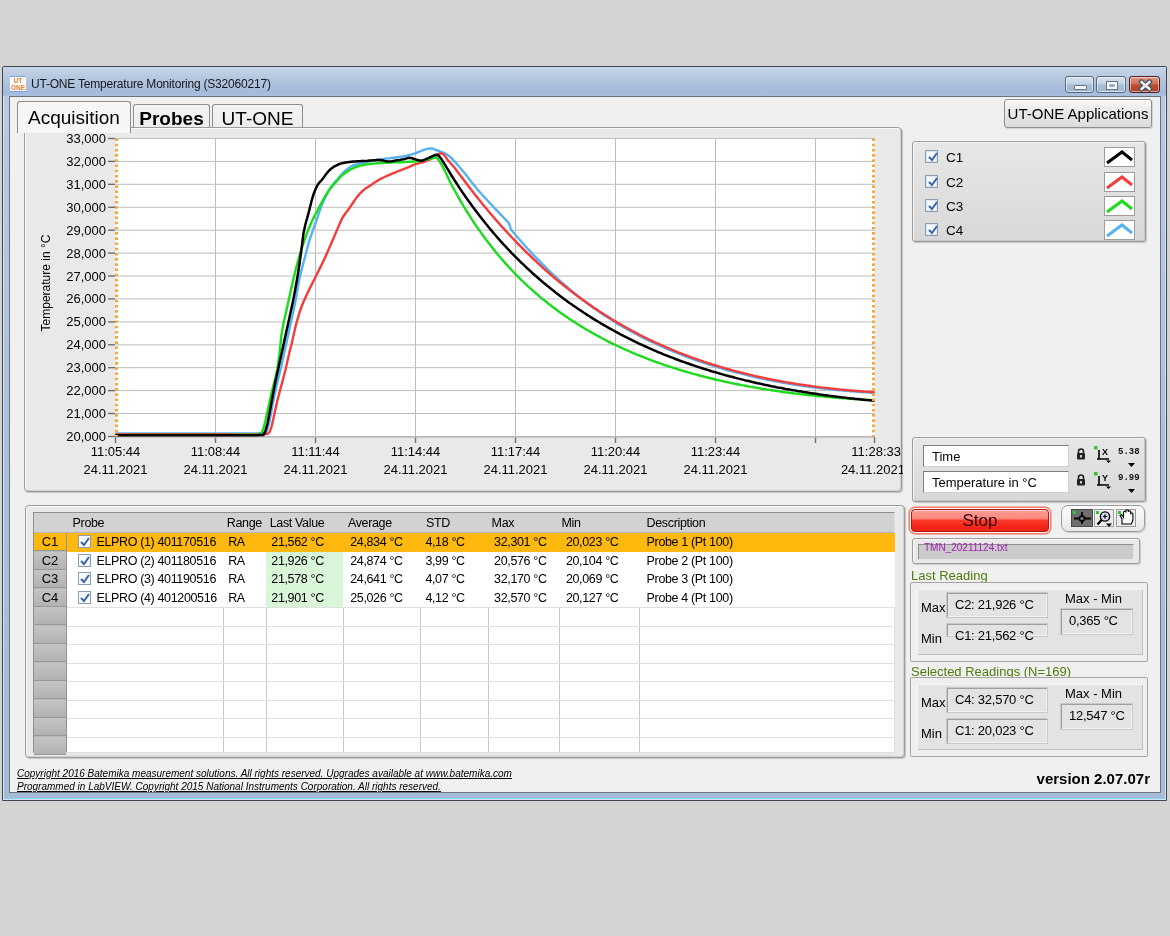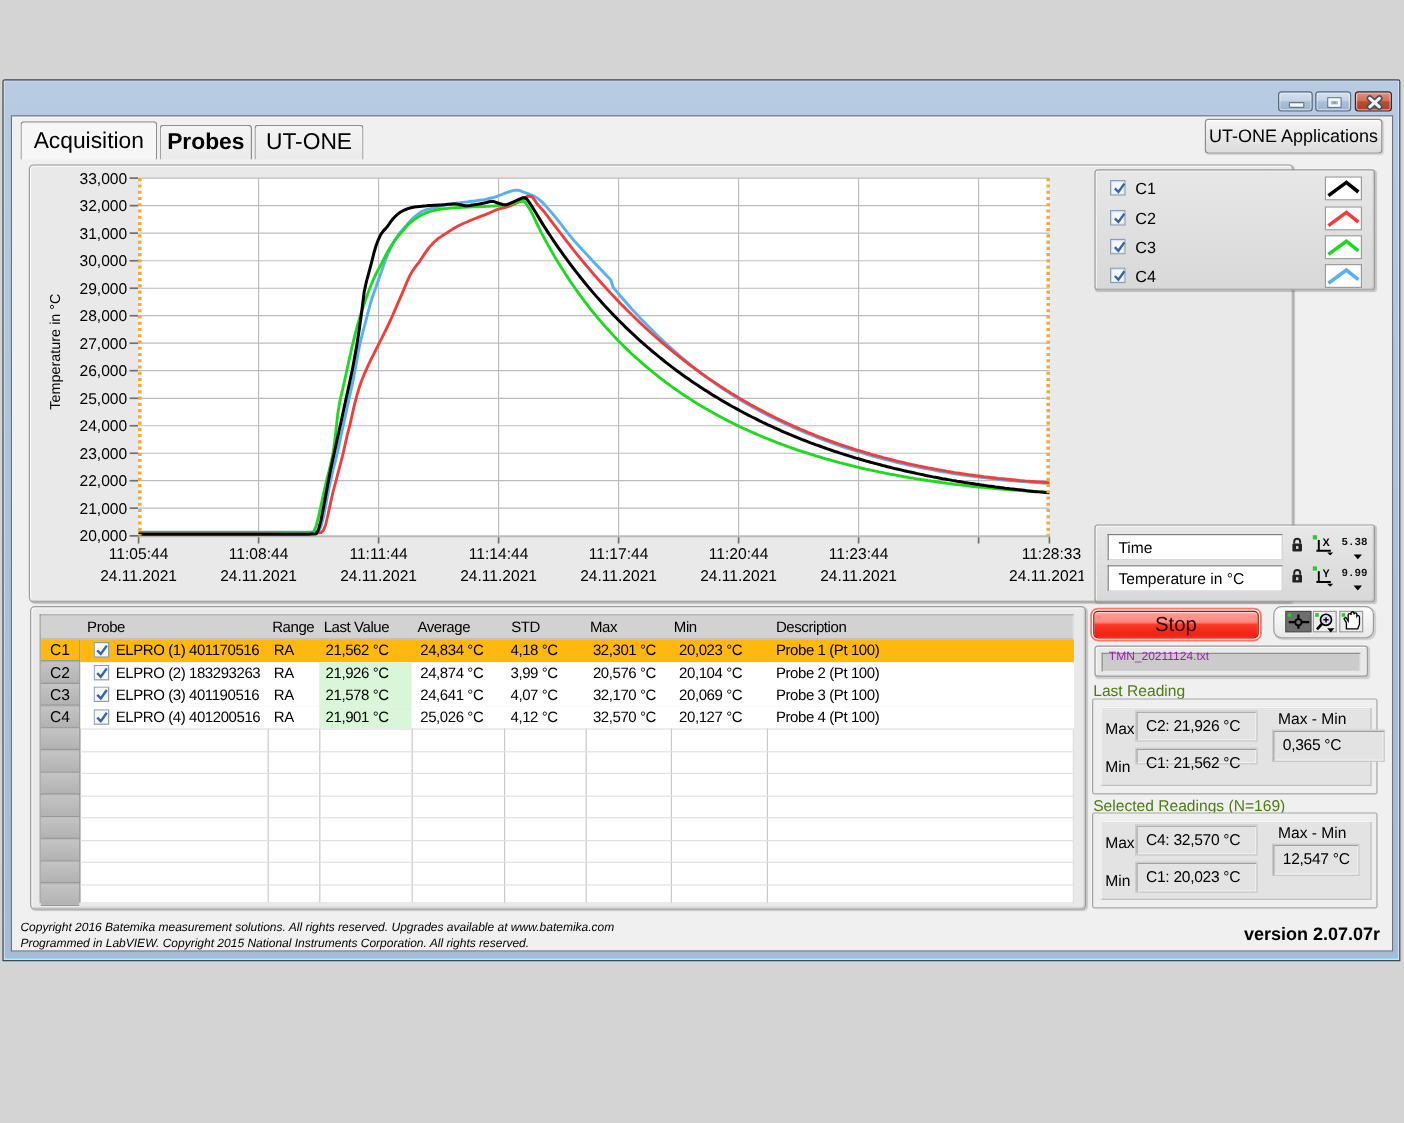--- a/index.html
+++ b/index.html
@@ -38,21 +38,21 @@
   border:1px solid #8e8e8e; border-radius:3px; background:linear-gradient(#f7f7f7,#e9e9e9 45%,#dcdcdc);
   box-shadow:inset 0 1px 0 #fff, 1px 1px 1px rgba(0,0,0,.12); font-size:15px; text-align:center; line-height:27px; color:#000; }
 
 
 .frame { position:absolute; border:1px solid #9c9c9c; border-radius:4px;
   background:#e9e9e9; box-shadow:inset 1px 1px 0 #fafafa, inset -1px -1px 0 #d0d0d0, 1px 1px 1px rgba(0,0,0,.18); }
 .panelbox { position:absolute; border:1px solid #9c9c9c; border-radius:3px;
   background:linear-gradient(#e7e7e7,#d8d8d8); box-shadow:inset 1px 1px 0 #f6f6f6, inset -1px -1px 0 #c6c6c6, 1px 1px 1px rgba(0,0,0,.18); }
 
 
-#chartframe { left:14px; top:40px; width:1054px; height:365px; }
+#chartframe { left:14px; top:30px; width:878px; height:365px; }
 #chart { position:absolute; left:0; top:0; }
 #chart .gr { stroke:#bdbdbd; stroke-width:1; }
 #chart .tk { stroke:#6f6f6f; stroke-width:1.4; }
 #chart .cur { stroke:#f3aa3a; stroke-width:3; stroke-dasharray:2.6 2.6; }
 #chart .al { font-family:"Liberation Sans",sans-serif; font-size:13px; fill:#000; }
 #chart .rl { font-family:"Liberation Sans",sans-serif; font-size:12px; fill:#000; }
 
 
 #legend { left:902px; top:44px; width:234px; height:101px; }
 .lrow { position:absolute; left:0; width:100%; height:24px; }
@@ -99,27 +99,31 @@
 .thead { position:absolute; left:0; top:0; width:100%; height:20px; background:#d2d2d2; border-bottom:1px solid #b5b5b5; }
 .th { position:absolute; top:3px; font-size:12.5px; letter-spacing:-0.35px; color:#000; }
 .rowhdrcol { position:absolute; left:0; top:20px; width:33px; bottom:0; background:#b9b9b9; border-right:1px solid #939393; }
 .rowhdr { position:absolute; left:0; width:32px; height:18px; border-bottom:1px solid #989898; background:linear-gradient(#c4c4c4,#b2b2b2); font-size:13px; text-align:center; line-height:18px; color:#000; }
 .trow { position:absolute; left:33px; width:828px; height:18.5px; font-size:12.5px; }
 .tcell { position:absolute; top:0; height:100%; line-height:18px; color:#000; white-space:nowrap; letter-spacing:-0.35px; }
 .vline { position:absolute; top:20px; bottom:0; width:1px; background:#c9c9c9; }
 .hline { position:absolute; left:33px; right:0; height:1px; background:#e0e0e0; }
 
 
-#status { position:absolute; left:7px; top:670px; font-size:10px; font-style:italic; color:#000; line-height:13px; }
+#status { position:absolute; left:7px; top:670px; font-size:10px; font-style:italic; color:#000; line-height:13px;text-decoration:underline; }
 #version { position:absolute; right:10px; top:673px; font-size:15px; font-weight:bold; color:#000; }
 .lock svg, .axico svg { display:block; }
 </style>
 </head>
 <body>
 <div id="win">
+  <div id="titlebar">
+    <div id="appicon">UT<br>ONE</div>
+    <div id="title">UT-ONE Temperature Monitoring (S32060217)</div>
+  </div>
   <div class="wbtn" id="btnmin" style="left:1062px;width:29px;">
       <svg width="29" height="17">
         <rect x="8.5" y="8.5" width="12" height="4" rx="0.5" fill="#f6f8fa" stroke="#687685" stroke-width="1"></rect>
       </svg>
     </div>
   <div class="wbtn" id="btnmax" style="left:1093px;width:30px;">
       <svg width="30" height="17">
         <rect x="9.5" y="4.5" width="11" height="8" fill="none" stroke="#687685" stroke-width="1"></rect>
         <rect x="11" y="6" width="8" height="5" fill="none" stroke="#f6f8fa" stroke-width="2"></rect>
         <rect x="13.5" y="7.5" width="3" height="2" fill="#90a0b2"></rect>
@@ -343,21 +347,21 @@
       <div class="gpanel"></div>
       <div class="minmax" style="left:10px;top:17px">Max</div>
       <div class="minmax" style="left:10px;top:48px">Min</div>
       <div class="vbox" style="left:35px;top:9px;width:102px;height:26px">
           <span>C2: 21,926 °C</span>
         </div>
       <div class="vbox" style="left:35px;top:40px;width:102px;height:14px">
           <span>C1: 21,562 °C</span>
         </div>
       <div class="minmax" style="left:154px;top:8px">Max - Min</div>
-      <div class="vbox" style="left:149px;top:25px;width:94px;height:27px">
+      <div class="vbox" style="left:149px;top:25px;width:73px;height:27px">
           <span>0,365 °C</span>
         </div>
     </div>
     <div class="grouplbl" style="left:901px;top:567px">Selected Readings (N=169)</div>
     <div class="groupbox" style="top:580px">
       <div class="gpanel"></div>
       <div class="minmax" style="left:10px;top:17px">Max</div>
       <div class="minmax" style="left:10px;top:48px">Min</div>
       <div class="vbox" style="left:35px;top:9px;width:102px;height:26px">
           <span>C4: 32,570 °C</span>
@@ -417,21 +421,21 @@
             <span class="tcell" style="left:427.1px">32,301 °C</span>
             <span class="tcell" style="left:498.9px">20,023 °C</span>
             <span class="tcell" style="left:579.6px">Probe 1 (Pt 100)</span>
           </div>
           <div class="hline" style="top:38.50px"></div>
           <div class="trow" style="top:38.50px;background:#fff">
             <span class="abs" style="left:11px;top:2px"><svg width="15" height="15">
                 <rect x="0.5" y="0.5" width="12" height="12" fill="#f4f9fd" stroke="#8c9db1"></rect>
                 <path d="M3 7 L6 10 L11 3" fill="none" stroke="#3a62ab" stroke-width="2"></path>
               </svg></span>
-            <span class="tcell" style="left:29.4px">ELPRO (2) 183293263</span>
+            <span class="tcell" style="left:29.4px">ELPRO (2) 401180516</span>
             <span class="tcell" style="left:161.2px">RA</span>
             <span class="abs" style="left:199px;top:0;width:77px;height:18.5px;background:#d9f6d9"></span>
             <span class="tcell" style="left:204.3px">21,926 °C</span>
             <span class="tcell" style="left:283.2px">24,874 °C</span>
             <span class="tcell" style="left:358.4px">3,99 °C</span>
             <span class="tcell" style="left:427.1px">20,576 °C</span>
             <span class="tcell" style="left:498.9px">20,104 °C</span>
             <span class="tcell" style="left:579.6px">Probe 2 (Pt 100)</span>
           </div>
           <div class="hline" style="top:57.00px"></div>

